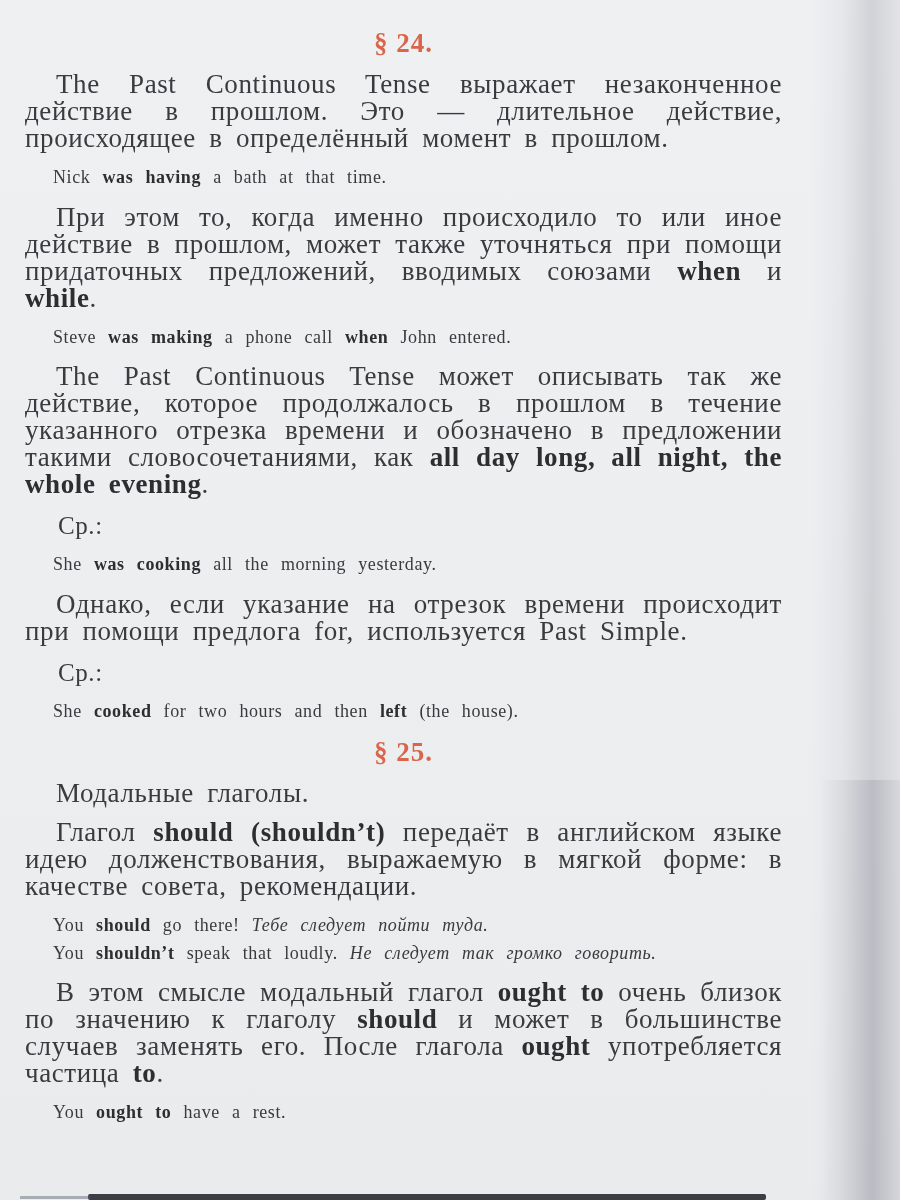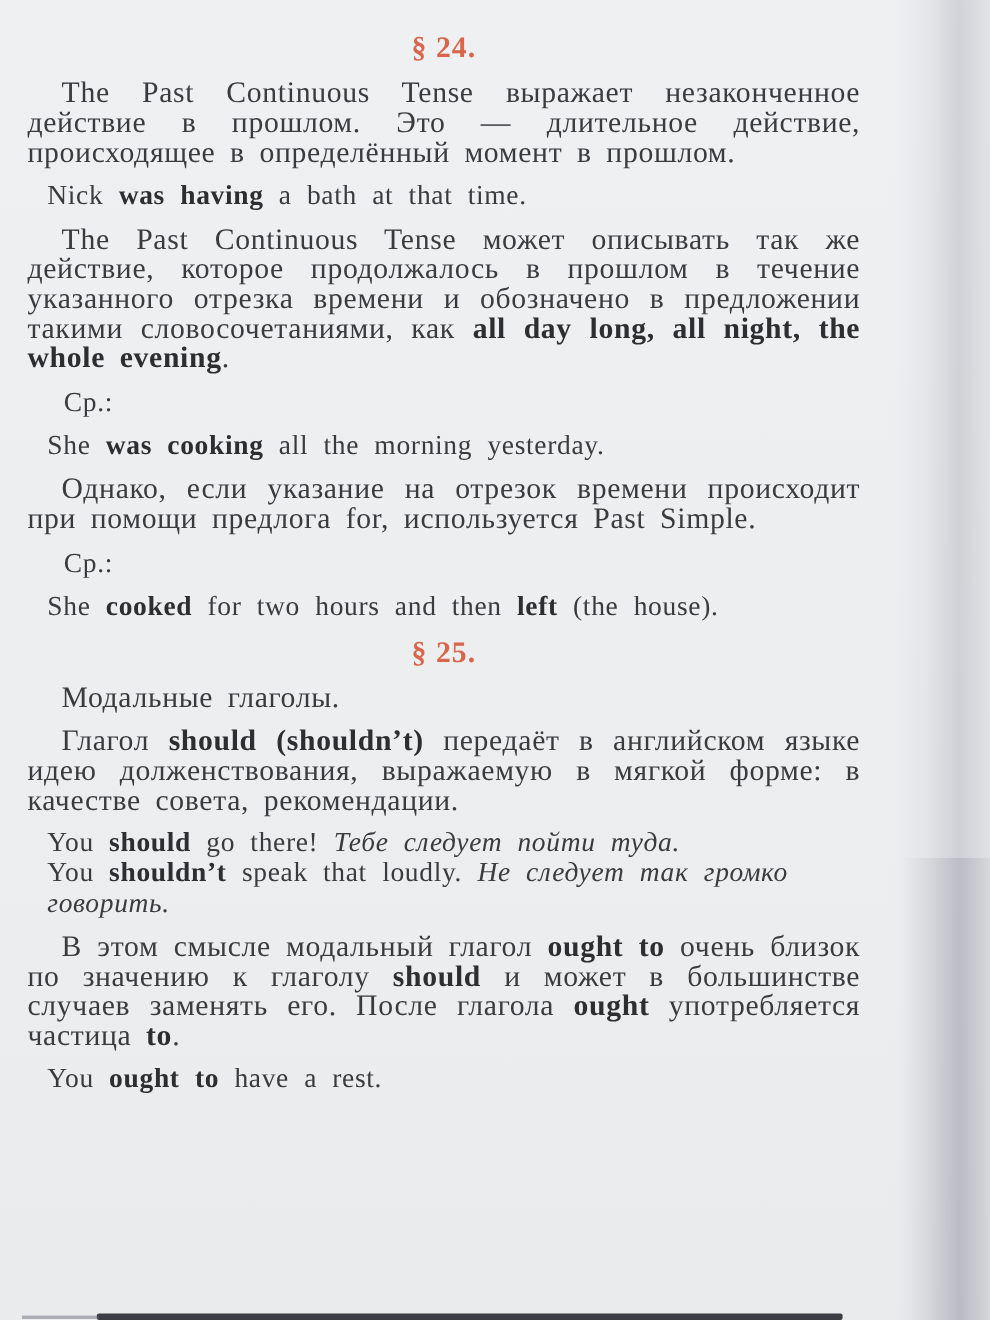--- a/index.html
+++ b/index.html
@@ -34,22 +34,22 @@
   .para {
     font-size: 27px;
     line-height: 27px;
     text-align: justify;
     text-indent: 31px;
     margin: 12px 0;
     letter-spacing: 0.6px;
     word-spacing: 6px;
   }
   .examples {
-    margin: 12px 0 12px 18px;
-    font-size: 25px;
+    margin: 12px 0 12px 28px;
+    font-size: 18px;
     line-height: 27.5px;
     letter-spacing: 0.6px;
     word-spacing: 7px;
   }
   .ex-line { text-align: left; }
   .cmp-label {
     margin: 14px 0 4px 33px;
     font-size: 25px;
     line-height: 27px;
     letter-spacing: 0.6px;
@@ -107,21 +107,23 @@
 <body style="--paper: #eef0f2; --ink: #3b3b3e; --accent: #d9664a;">
 
 <div class="page">
   <div>
     <h2 class="section-heading">§ 24.</h2>
     <div class="blocks">
         <p class="para"><span>The Past Continuous Tense выражает незаконченное действие в прошлом. Это — длительное действие, происходящее в определённый момент в прошлом.</span></p>
         <div class="examples">
           <div class="ex-line"><span>Nick </span><span class="b">was having</span><span> a bath at that time.</span></div>
         </div>
+        <p class="para"><span>При этом то, когда именно происходило то или иное действие в прошлом, может также уточняться при помощи придаточных предложений, вводимых союзами </span><span class="b">when</span><span> и </span><span class="b">while</span><span>.</span></p>
         <div class="examples">
+          <div class="ex-line"><span>Steve </span><span class="b">was making</span><span> a phone call </span><span class="b">when</span><span> John entered.</span></div>
         </div>
         <p class="para"><span>The Past Continuous Tense может описывать так же действие, которое продолжалось в прошлом в течение указанного отрезка времени и обозначено в предложении такими словосочетаниями, как </span><span class="b">all day long, all night, the whole evening</span><span>.</span></p>
         <p class="cmp-label"><span>Ср.:</span></p>
         <div class="examples">
           <div class="ex-line"><span>She </span><span class="b">was cooking</span><span> all the morning yesterday.</span></div>
         </div>
         <p class="para"><span>Однако, если указание на отрезок времени происходит при помощи предлога for, используется Past Simple.</span></p>
         <p class="cmp-label"><span>Ср.:</span></p>
         <div class="examples">
           <div class="ex-line"><span>She </span><span class="b">cooked</span><span> for two hours and then </span><span class="b">left</span><span> (the house).</span></div>

